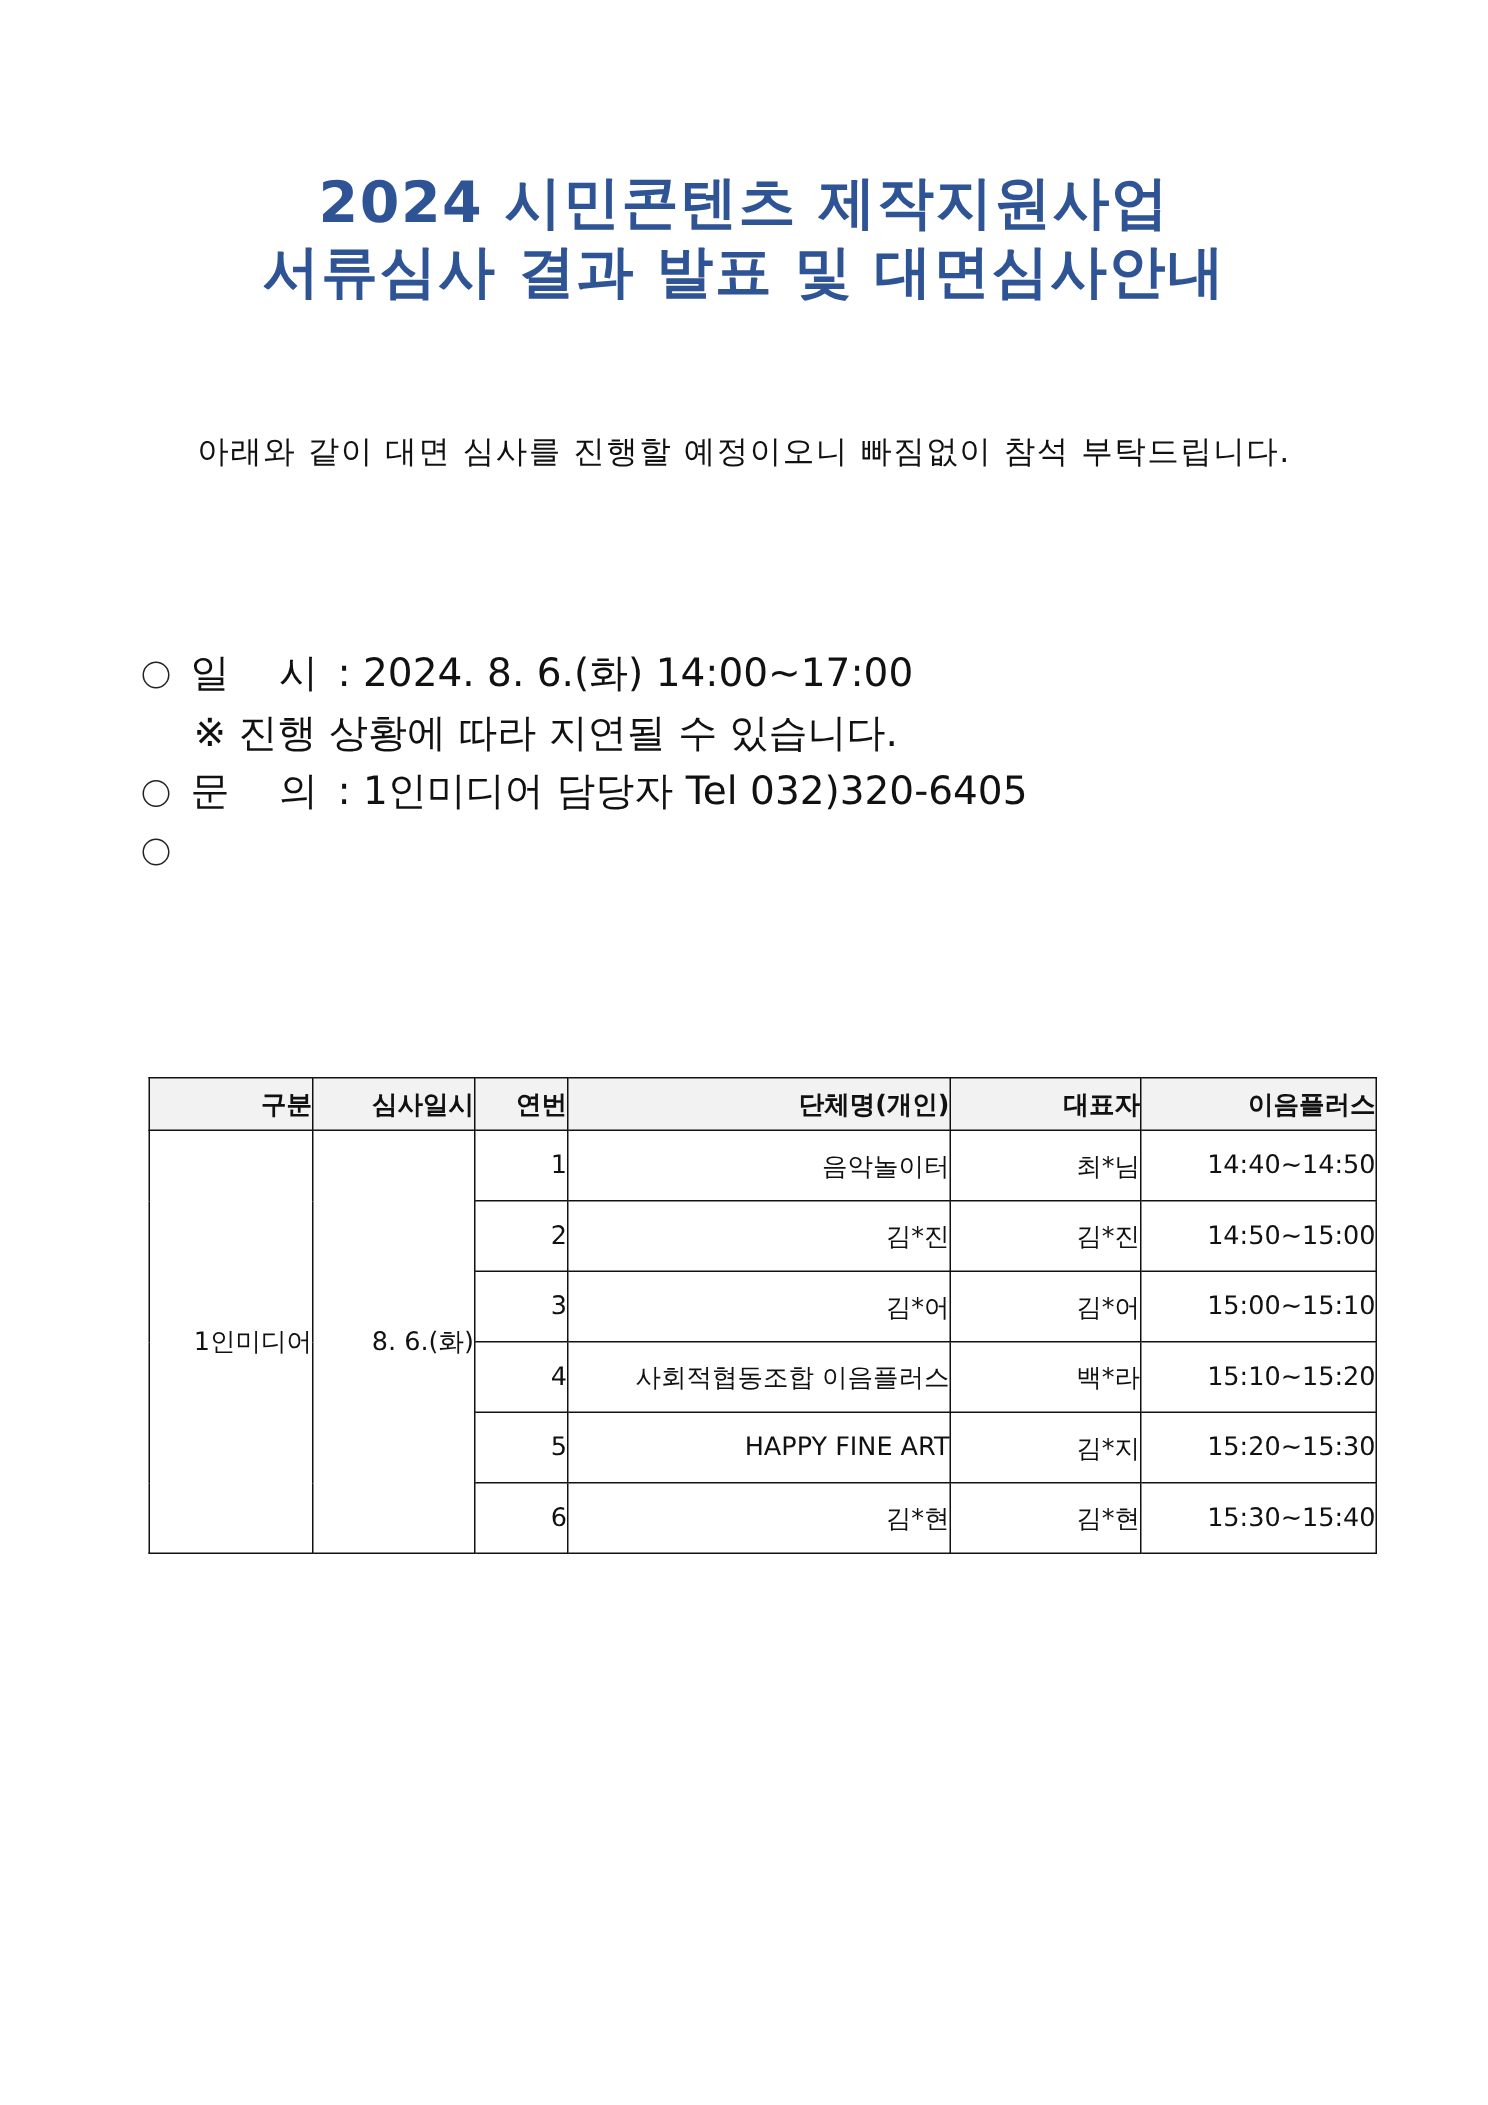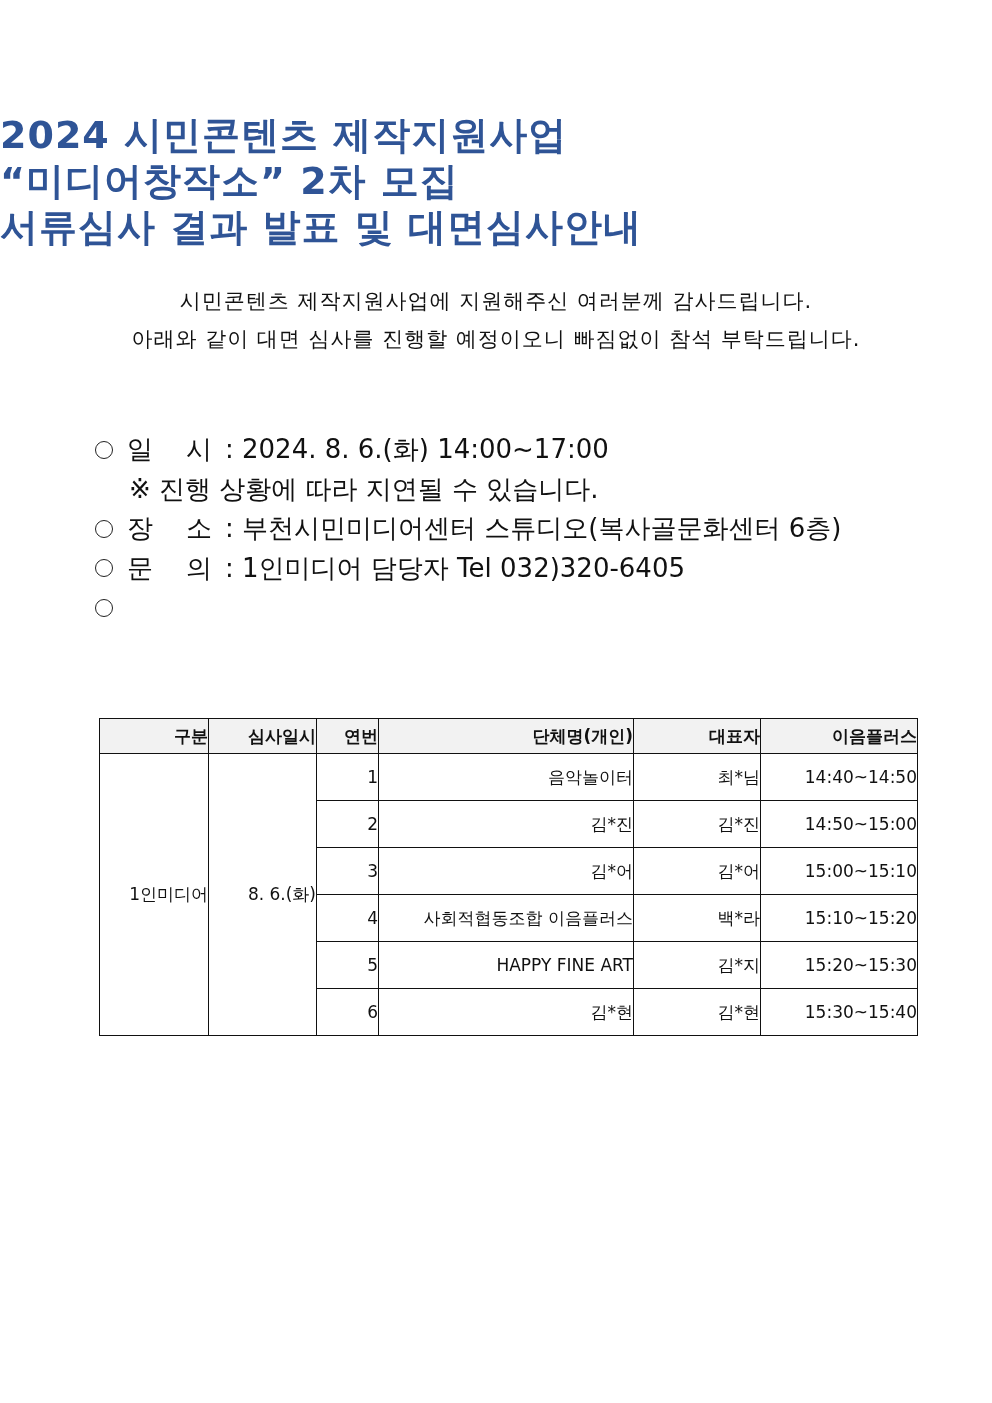--- a/index.html
+++ b/index.html
@@ -3,21 +3,21 @@
   <meta charset="utf-8">
   <style>
     html, body { margin: 0; padding: 0; background: #ffffff; }
     body {
       width: 992px; height: 1403px; position: relative; overflow: hidden;
       font-family: "DejaVu Sans", "Liberation Sans", sans-serif;
       color: #111;
     }
     .title {
       position: absolute; left: 0; width: 992px; top: 112px;
-      color: #2f5496; font-weight: bold;
+      text-align: center; color: #2f5496; font-weight: bold;
       font-size: 38px; line-height: 46px; letter-spacing: 1px;
     }
     .title div { white-space: nowrap; }
     .intro {
       position: absolute; left: 0; width: 992px; top: 282px;
       text-align: center; font-size: 21px; line-height: 38px;
       letter-spacing: 1px;
     }
     .items {
       position: absolute; left: 95px; top: 430px; width: 860px;
@@ -36,41 +36,34 @@
     }
     th, td { border: 1.3px solid #111; text-align: right; padding: 0; }
     th { background: #f2f2f2; font-weight: bold; height: 34px; font-size: 17px; }
     td { height: 46px; }
   </style>
 </head>
 <body>
 
 <div class="title">
   <div>2024 시민콘텐츠 제작지원사업</div>
-  <div>“미디어창작소” 2차 모집</div>
   <div>서류심사 결과 발표 및 대면심사안내</div>
 </div>
 
 <div class="intro">
-  <div>시민콘텐츠 제작지원사업에 지원해주신 여러분께 감사드립니다.</div>
   <div>아래와 같이 대면 심사를 진행할 예정이오니 빠짐없이 참석 부탁드립니다.</div>
 </div>
 
 <div class="items">
   <div class="item">
     <span class="bullet"></span>
     <span class="lbl" style="white-space:pre">일    시</span>
     <span>: 2024. 8. 6.(화) 14:00~17:00</span>
   </div>
   <div class="item note">※ 진행 상황에 따라 지연될 수 있습니다.</div>
-  <div class="item">
-    <span class="bullet"></span>
-    <span class="lbl" style="white-space:pre">장    소</span>
-    <span>: 부천시민미디어센터 스튜디오(복사골문화센터 6층)</span>
-  </div>
   <div class="item">
     <span class="bullet"></span>
     <span class="lbl" style="white-space:pre">문    의</span>
     <span>: 1인미디어 담당자 Tel 032)320-6405</span>
   </div>
   <div class="item">
     <span class="bullet"></span>
   </div>
 </div>
 

